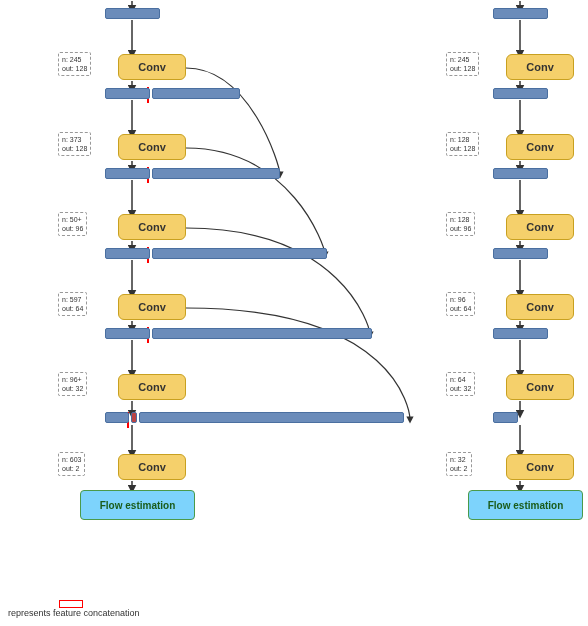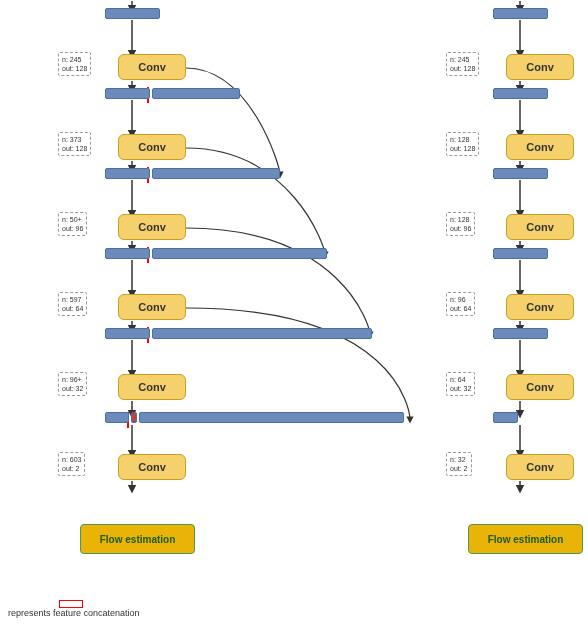--- a/index.html
+++ b/index.html
@@ -44,31 +44,30 @@
       border: 1px dashed #999;
       background: #fff;
       font-size: 7px;
       color: #333;
       padding: 2px 3px;
       border-radius: 2px;
       line-height: 1.3;
     }
     
     .flow-box {
-      background: #eab308;
+      background: #7dd3fc;
       border: 1.5px solid #4a9a4a;
       border-radius: 4px;
       position: absolute;
       display: flex;
       align-items: center;
       justify-content: center;
       font-size: 10px;
       font-weight: bold;
       color: #1a5c1a;
-      margin-top: 34px;
     }
     
     svg.arrows {
       position: absolute;
       top: 0; left: 0;
       width: 588px;
       height: 626px;
       pointer-events: none;
     }
     

